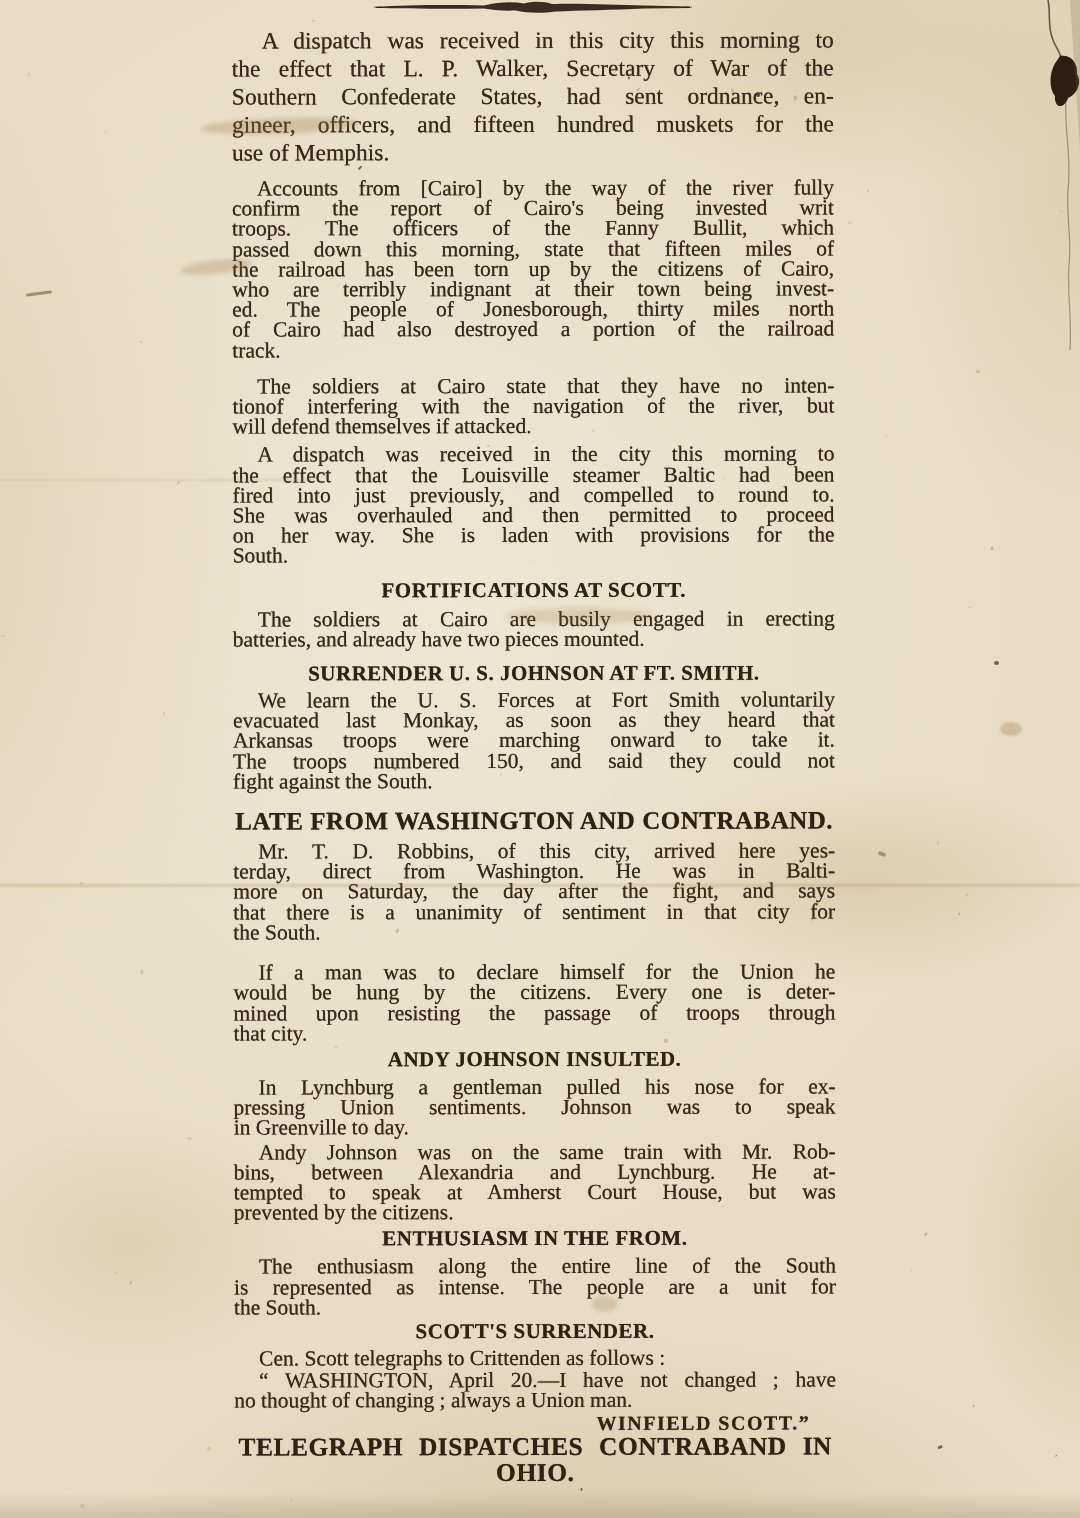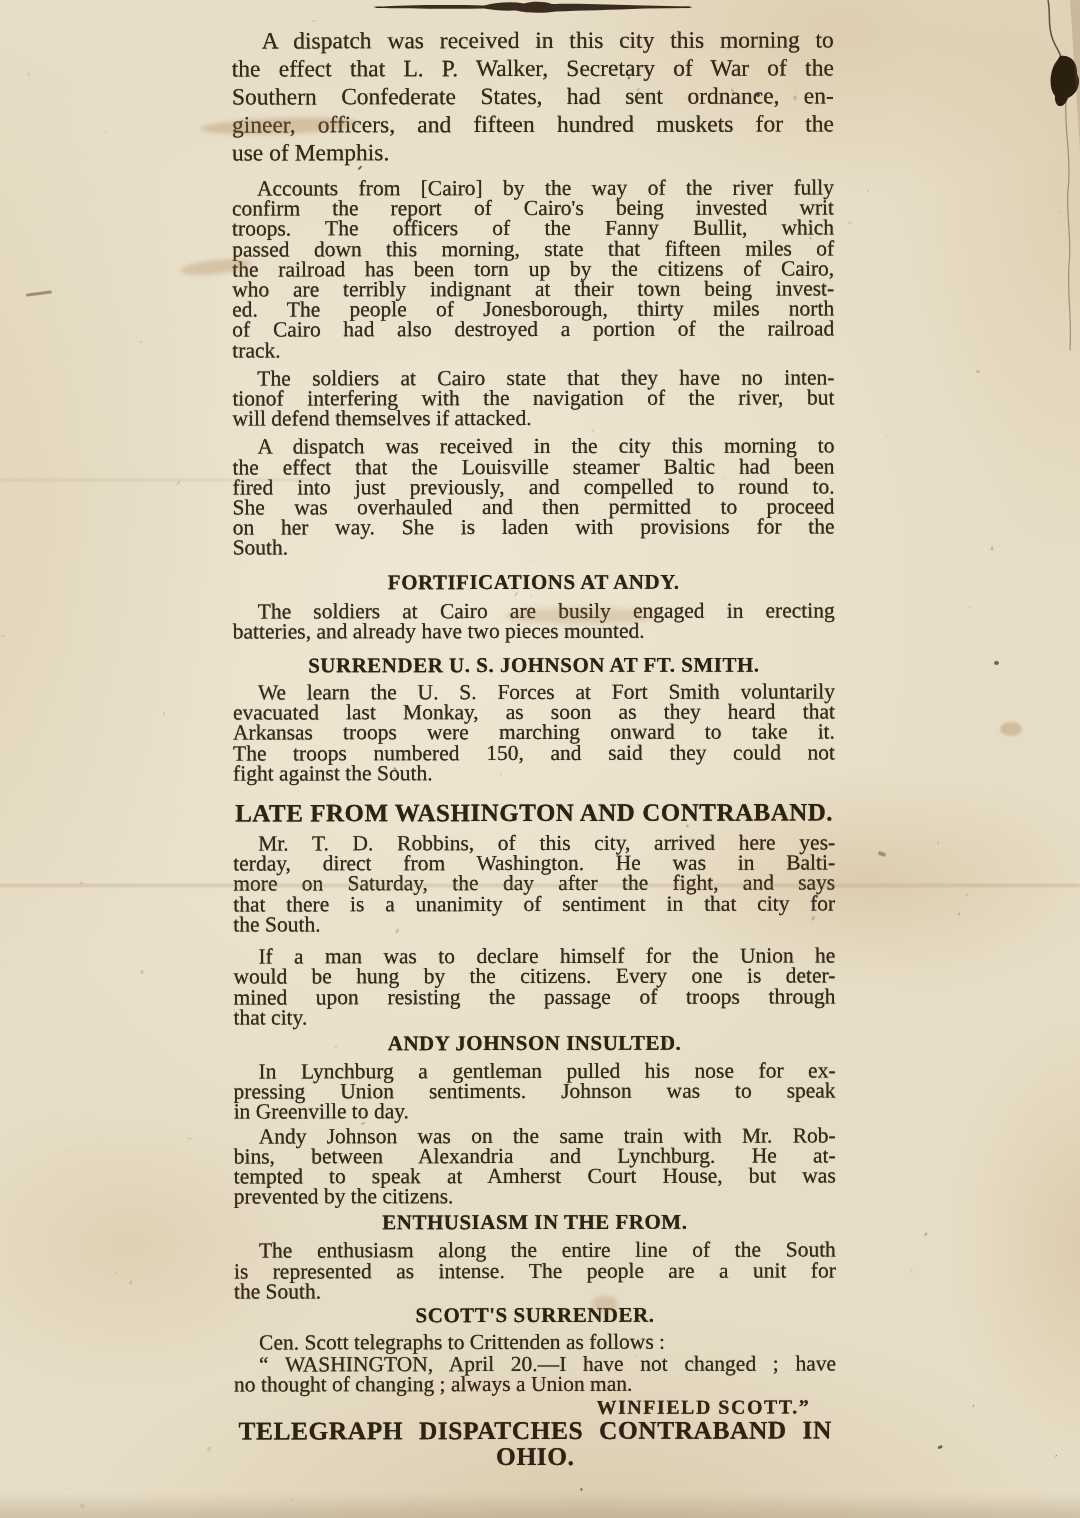--- a/index.html
+++ b/index.html
@@ -30,25 +30,25 @@
   .text-line { text-align:justify; text-align-last:justify; }
   .text-line.last { text-align-last:left; }
   .heading { font-weight:bold; color:#2d2213; margin:7px 0 1px 0; }
   .h-line { position:relative; left:50%; transform:translateX(-50%); width:max-content; white-space:nowrap; }
   .h-small { font-size:21px; line-height:25px; letter-spacing:.5px; }
   .h-wide  { font-size:25px; line-height:32px; letter-spacing:.5px; }
   .h-large { font-size:25.5px; line-height:26px; letter-spacing:.5px; }
   .h-large .h-line:first-child { word-spacing:9px; }
   .signature { font-size:20px; line-height:21px; text-align:right; padding-right:26px; letter-spacing:1.5px; font-weight:bold; color:#302516; }
   
-  .column > :nth-child(2){margin-top:12px} .column > :nth-child(3){margin-top:8px}
+  .column > :nth-child(2){margin-top:12px} .column > :nth-child(3){margin-top:16px}
   .column > :nth-child(4){margin-top:8px}  .column > :nth-child(5){margin-top:12px}
   .column > :nth-child(6){margin-top:6px}  .column > :nth-child(7){margin-top:12px}
   .column > :nth-child(8){margin-top:4px}  .column > :nth-child(9){margin-top:14px;margin-bottom:2px}
-  .column > :nth-child(10){margin-top:4px} .column > :nth-child(11){margin-top:12px}
+  .column > :nth-child(10){margin-top:4px} .column > :nth-child(11){margin-top:20px}
   .column > :nth-child(12){margin-top:4px} .column > :nth-child(13){margin-top:5px}
   .column > :nth-child(14){margin-top:4px} .column > :nth-child(15){margin-top:4px}
   .column > :nth-child(16){margin-top:5px} .column > :nth-child(17){margin-top:2px}
   .column > :nth-child(18){margin-top:4px} .column > :nth-child(19){margin-top:2px}
   .column > :nth-child(20){margin-top:2px} .column > :nth-child(21){margin-top:0}
   .column > :nth-child(22){margin-top:0}
   .ornament { position:absolute; left:374px; top:0; }
   .crack { position:absolute; left:1020px; top:0; }
   .stain { position:absolute; border-radius:50%; pointer-events:none; }
   .crease { position:absolute; pointer-events:none; }
@@ -94,21 +94,21 @@
       </div>
       <div class="para p-body">
         <div class="text-line first">A dispatch was received in the city this morning to</div>
         <div class="text-line">the effect that the Louisville steamer Baltic had been</div>
         <div class="text-line">fired into just previously, and compelled to round to.</div>
         <div class="text-line">She was overhauled and then permitted to proceed</div>
         <div class="text-line">on her way. She is laden with provisions for the</div>
         <div class="text-line last">South.</div>
       </div>
       <div class="heading h-small">
-        <div class="h-line">FORTIFICATIONS AT ANDY.</div>
+        <div class="h-line">FORTIFICATIONS AT SCOTT.</div>
       </div>
       <div class="para p-body">
         <div class="text-line first">The soldiers at Cairo are busily engaged in erecting</div>
         <div class="text-line last">batteries, and already have two pieces mounted.</div>
       </div>
       <div class="heading h-small">
         <div class="h-line">SURRENDER U. S. JOHNSON AT FT. SMITH.</div>
       </div>
       <div class="para p-body">
         <div class="text-line first">We learn the U. S. Forces at Fort Smith voluntarily</div>

